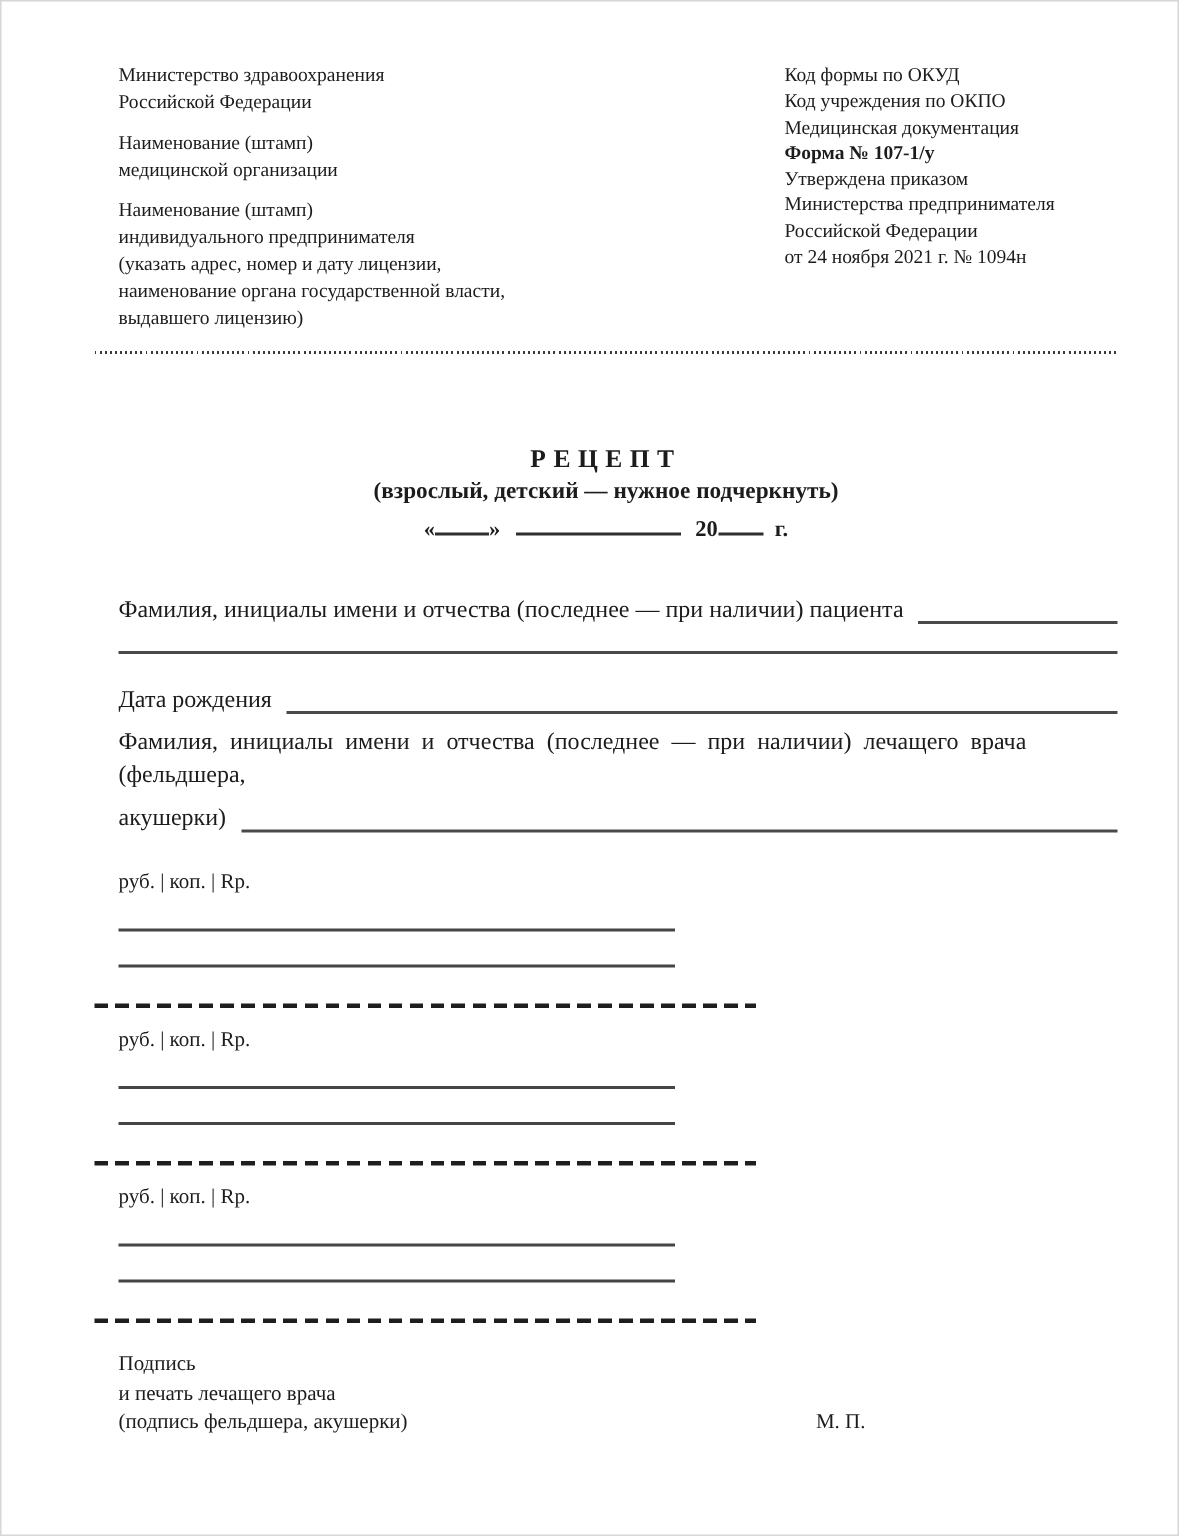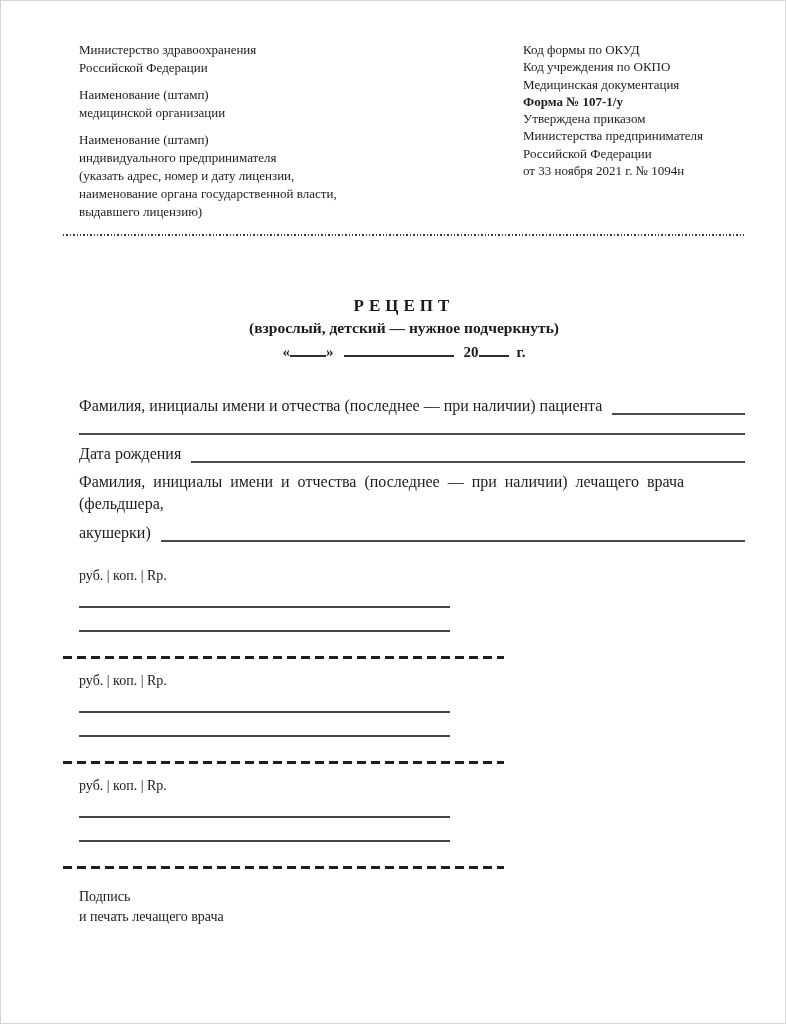--- a/index.html
+++ b/index.html
@@ -29,21 +29,21 @@
   .blank{display:inline-block;height:12px;border-bottom:2px solid #2e2e2e;}
   .blank-day{width:36px;}
   .blank-month{width:110px;margin:0 10px;}
   .blank-year{width:30px;}
   .era{margin-left:8px;}
   
   .fields{margin-top:34px;margin-left:16px;font-size:16px;line-height:1.36;}
   .frow{display:flex;}
   .fill{flex:1;border-bottom:2px solid #4a4a4a;margin-bottom:2px;align-self:flex-end;margin-left:10px;}
   .h-line{height:0;border-bottom:2px solid #4a4a4a;margin-top:16px;}
-  .row-birth{margin-top:8px;}
+  .row-birth{margin-top:20px;}
   .doctor1{margin-top:6px;word-spacing:4px;}
   .row-doctor2{margin-top:8px;}
   
   .rp-block{margin-left:16px;font-size:14px;}
   .rp-label{margin-top:24px;}
   .rp-block + .rp-block .rp-label{margin-top:14px;}
   .rp-line{width:371px;height:0;border-bottom:2px solid #454545;}
   .rp-line-1{margin-top:22px;}
   .rp-line-2{margin-top:22px;}
   .rp-dashed{
@@ -81,21 +81,21 @@
       <div>выдавшего лицензию)</div>
     </div>
     <div class="header-right">
       <div>Код формы по ОКУД</div>
       <div>Код учреждения по ОКПО</div>
       <div>Медицинская документация</div>
       <div class="bold">Форма № 107-1/у</div>
       <div>Утверждена приказом</div>
       <div>Министерства предпринимателя</div>
       <div>Российской Федерации</div>
-      <div>от 33 ноября 2021 г. № 1094н</div>
+      <div>от 24 ноября 2021 г. № 1094н</div>
     </div>
   </div>
 
   <div class="dotted-sep"></div>
 
   <div class="title-block">
     <div class="title-main">РЕЦЕПТ</div>
     <div class="title-sub">(взрослый, детский — нужное подчеркнуть)</div>
     <div class="title-date">
       <span>«</span><span class="blank blank-day"></span><span>»</span><span class="blank blank-month"></span><span>20</span><span class="blank blank-year"></span><span class="era">г.</span>
@@ -136,16 +136,20 @@
   <div class="rp-block">
     <div class="rp-label">руб. | коп. | Rp.</div>
     <div class="rp-line rp-line-1"></div>
     <div class="rp-line rp-line-2"></div>
     <div class="rp-dashed"></div>
   </div>
 
   <div class="signature">
     <div>Подпись</div>
     <div>и печать лечащего врача</div>
+    <div class="sig-row">
+      <span>(подпись фельдшера, акушерки)</span>
+      <span class="stamp">М. П.</span>
+    </div>
   </div>
 
 
 </div>
 
 </body></html>

